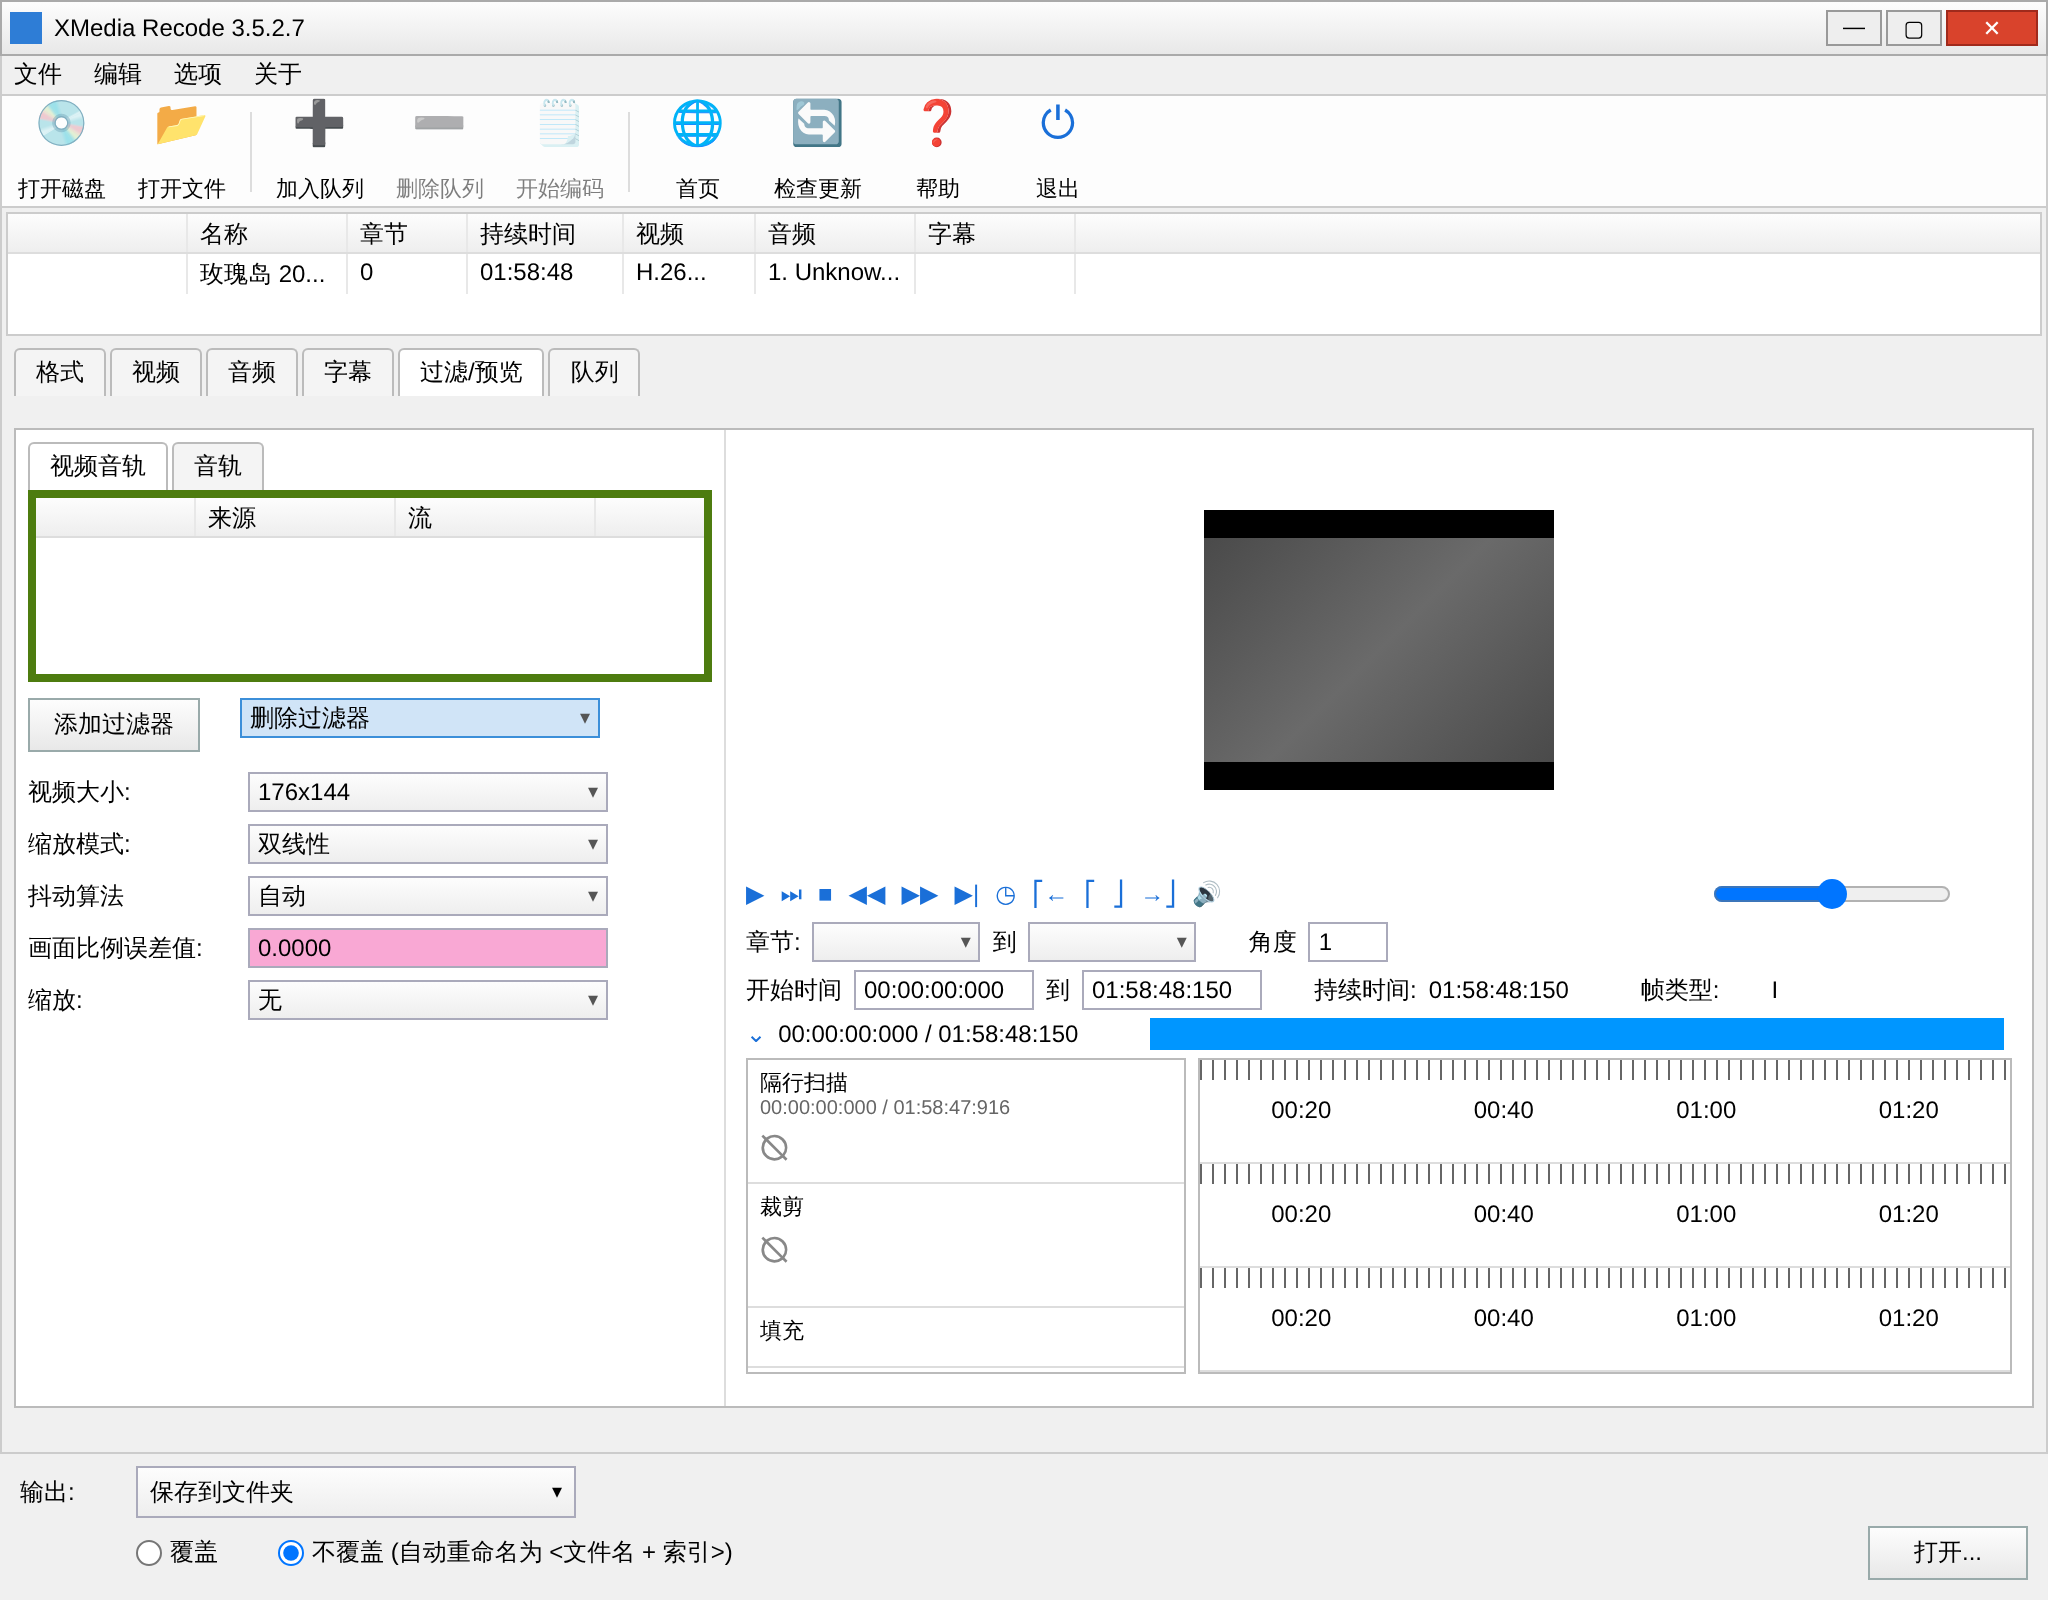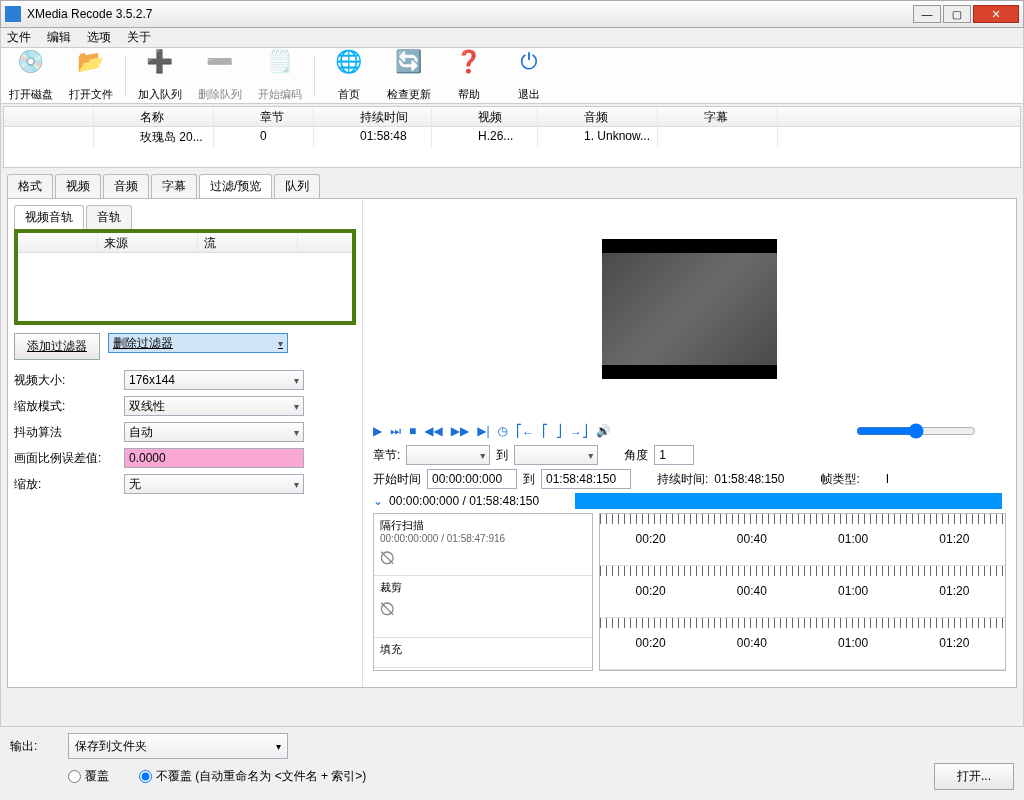--- a/index.html
+++ b/index.html
@@ -17,43 +17,43 @@
 
 .outer { border: 1px solid #ccc; border-top:none; height: calc(800px - 48px); background:#f0f0f0; }
 .toolbar { height: 56px; background: #fdfdfd; border-bottom: 1px solid #ccc; display: flex; align-items: center; }
 .tool-item { display: flex; flex-direction: column; align-items: center; justify-content: center; width: 60px; height: 100%; cursor: pointer; }
 .tool-item.disabled { opacity: .5; }
 .tool-item .ico { font-size: 22px; color: #1a6fd8; height: 26px; display:flex; align-items:center; justify-content:center;}
 .tool-item .lbl { font-size: 11px; margin-top: 12px; }
 .tool-sep { width: 1px; height: 40px; background: #ddd; margin: 0 4px; }
 
 .filegrid { background: #fff; border: 1px solid #ccc; margin: 2px; height: 62px; }
-.fg-head, .fg-row { display: flex; gap: 40px; }
+.fg-head, .fg-row { display: flex; }
 .fg-head div, .fg-row div { padding: 2px 6px; border-right: 1px solid #e8e8e8; overflow:hidden; white-space:nowrap;}
 .fg-head { background: linear-gradient(#fdfdfd,#eee); border-bottom: 1px solid #ddd; height:20px;}
 .fg-row { height: 20px; }
 .c0{width:90px}.c1{width:80px}.c2{width:60px}.c3{width:78px}.c4{width:66px}.c5{width:80px}.c6{width:80px}
 
-.tabrow { display: flex; margin: 6px 0 0 6px; text-align: center; }
+.tabrow { display: flex; margin: 6px 0 16px 6px; text-align: center; }
 .tab { border: 1px solid #bbb; border-bottom: none; padding: 3px 10px; background: #f4f4f4; margin-right: 2px; border-radius: 3px 3px 0 0; cursor:pointer;}
 .tab.active { background: #fff; }
 
 .main { display: flex; height: 490px; margin: 0 6px; border: 1px solid #bbb; background: #fff; }
 .leftpane { width: 355px; border-right: 1px solid #ddd; padding: 6px; }
 .subtabrow { display: flex; }
 .subtab { border: 1px solid #bbb; border-bottom: none; padding: 3px 10px; background: #f4f4f4; border-radius: 3px 3px 0 0; margin-right:2px;}
 .subtab.active { background: #fff; }
 .tracklist { border: 4px solid #4d7c0f; height: 96px; }
 .tracklist .hdr { display: flex; background: linear-gradient(#fdfdfd,#eee); border-bottom:1px solid #ddd; height:20px;}
 .tracklist .hdr div { padding:2px 6px; border-right:1px solid #e8e8e8;}
 .tracklist .row { display:flex; background:#d6e7f8; height:18px;}
 .tracklist .row div { padding:1px 6px; overflow:hidden; white-space:nowrap;}
 .t0{width:80px}.t1{width:100px}.t2{width:100px}
 
-.btnrow { margin-top: 8px; display: flex; gap: 8px; text-decoration: underline; }
+.btnrow { margin-top: 8px; display: flex; gap: 20px; }
 .btn { border: 1px solid #9aa; padding: 4px 12px; background: linear-gradient(#fdfdfd,#e8e8e8); cursor:pointer;}
 .btn.sel { border: 1px solid #3c8fd9; background:#d0e4f7;}
 
 .groupbox { margin-top: 10px; }
 .grp-title { font-size: 11px; margin-bottom: 6px; }
 .formrow { display: flex; align-items: center; margin-bottom: 6px; }
 .formrow label { width: 110px; }
 .sel, .txt { border: 1px solid #aab; height: 20px; width: 180px; padding: 0 4px; background:#f9a8d4;}
 .sel { background: linear-gradient(#fdfdfd,#eee); display:flex; align-items:center; justify-content:space-between;}
 .sel::after { content:"▾"; font-size:10px; color:#555;}

